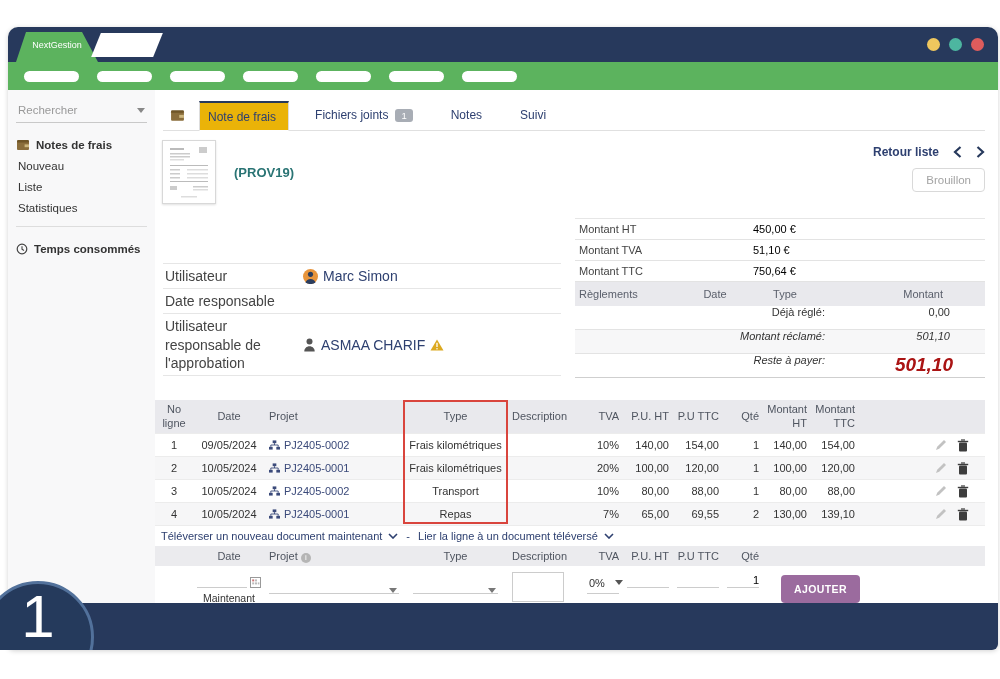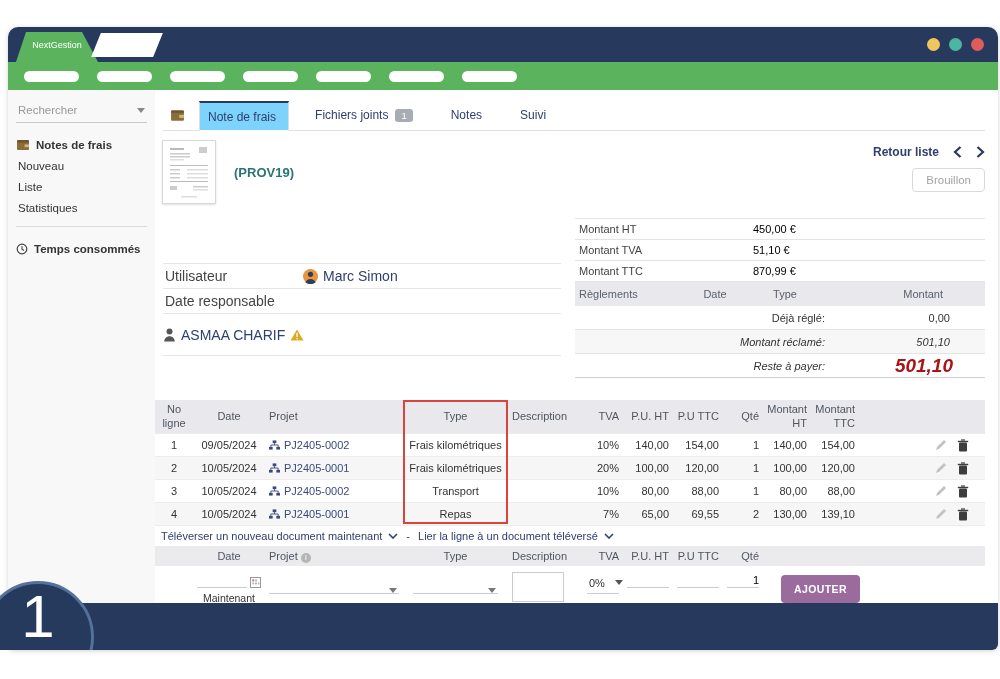--- a/index.html
+++ b/index.html
@@ -43,21 +43,21 @@
 
   
   .main { position:relative; width:843px; padding:10px 13px 0 0; background:#fff; }
 
   .tabstrip { display:flex; align-items:flex-end; gap:14px; height:31px; margin-left:8px;
     border-bottom:1px solid #e0e0e0; padding-left:7px; }
   .tabstrip .icon { margin-bottom:8px; }
   .tab { font-size:12px; color:#2e4070; padding:0 12px; height:30px; display:flex; gap:7px;
     align-items:center; cursor:pointer; }
   .tab.active { border:1px solid #ddd; border-top:2px solid #27395c; border-bottom:1px solid #fff;
-    margin-bottom:-1px; background:#7dd3fc; z-index:1;padding-left:8px; }
+    margin-bottom:-1px; background:#eab308; z-index:1;padding-left:8px; }
   .badge { background:#a8adb5; color:#fff; font-size:9.5px; padding:1px 6px; border-radius:3px; }
 
   .doc-header { display:flex; justify-content:space-between; align-items:flex-start;
     margin:9px 0 0 7px; height:72px; }
   .doc-left { display:flex; align-items:center; gap:18px; }
   .thumb { width:54px; height:64px; background:#fff; border:1px solid #d8d8d8;
     box-shadow:0 1px 2px rgba(0,0,0,.12); display:flex; align-items:center; justify-content:center; }
   .doc-title { color:#2a7474; font-weight:bold; font-size:13px; }
   .doc-right { display:flex; flex-direction:column; align-items:flex-end; gap:9px; padding-top:5px; }
   .backrow { display:flex; align-items:center; gap:14px; color:#2e4070; font-weight:bold; font-size:12px; }
@@ -72,21 +72,21 @@
   .info-row .lbl { width:140px; color:#444; padding:3px 4px 3px 2px; line-height:1.3; }
   .info-row .val { display:flex; align-items:center; gap:5px; color:#333; }
   .link { color:#2e4070; cursor:pointer; }
   .amount-col { width:410px; border-top:1px solid #e6e6e6; font-size:11px; }
   .amt-row { display:flex; align-items:center; height:21px; border-bottom:1px solid #e3e3e3; }
   .amt-row .lbl { width:178px; color:#444; padding-left:4px; }
   .regl-head { display:flex; align-items:center; height:24px; background:#e9e9ed; color:#5a5f6b; }
   .regl-head .c1 { width:110px; padding-left:4px; } .regl-head .c2 { width:60px; text-align:center; }
   .regl-head .c3 { width:80px; text-align:center; } .regl-head .cf { flex:1; }
   .regl-head .c4 { padding-right:42px; }
-  .sum-row { display:flex; align-items:center; justify-content:flex-end; height:24px;
+  .sum-row { display:flex; align-items:flex-start; justify-content:flex-end; height:24px;
     border-bottom:1px solid #e3e3e3; color:#333; }
   .sum-row.shade { background:#f7f7f8;font-style:italic; }
   .sum-row .lbl { color:#333; }
   .sum-row .val { width:160px; text-align:right; padding-right:35px; }
   .sum-row .val.big { color:#aa1414; font-size:19px; font-weight:bold; padding-right:32px; }
   .sum-row.final { border-bottom:1px solid #cfcfcf;font-style:italic; }
 
   
   .table-wrap { position:relative; margin-top:22px; width:830px; font-size:11px; }
   .trow { display:flex; align-items:center; }
@@ -283,20 +283,21 @@
                     </svg>
                 </span>
                 <span class="link">Marc Simon</span>
               </span>
             </div>
             <div class="info-row">
               <span class="lbl">Date responsable</span>
               <span class="val"></span>
             </div>
             <div class="info-row" style="min-height:42px">
+              <span class="lbl">Utilisateur responsable de l'approbation</span>
               <span class="val">
                 <span class="icon">
                   <svg width="13" height="14" viewBox="0 0 12 14">
                       <circle cx="6" cy="3.6" r="3" fill="#555"></circle>
                       <path d="M.8 13.4c0-3.1 2.3-5.2 5.2-5.2s5.2 2.1 5.2 5.2z" fill="#555"></path>
                     </svg>
                 </span>
                 <span class="link">ASMAA CHARIF</span>
                 <span class="icon">
                   <svg width="14" height="12" viewBox="0 0 14 12">
@@ -313,21 +314,21 @@
             <div class="amt-row">
               <span class="lbl">Montant HT</span>
               <span>450,00 €</span>
             </div>
             <div class="amt-row">
               <span class="lbl">Montant TVA</span>
               <span>51,10 €</span>
             </div>
             <div class="amt-row">
               <span class="lbl">Montant TTC</span>
-              <span>870,99 €</span>
+              <span>750,64 €</span>
             </div>
             <div class="regl-head">
               <span class="c1">Règlements</span>
               <span class="c2">Date</span>
               <span class="c3">Type</span>
               <span class="cf"></span>
               <span class="c4">Montant</span>
             </div>
             <div class="sum-row">
               <span class="lbl">Déjà réglé:</span>

